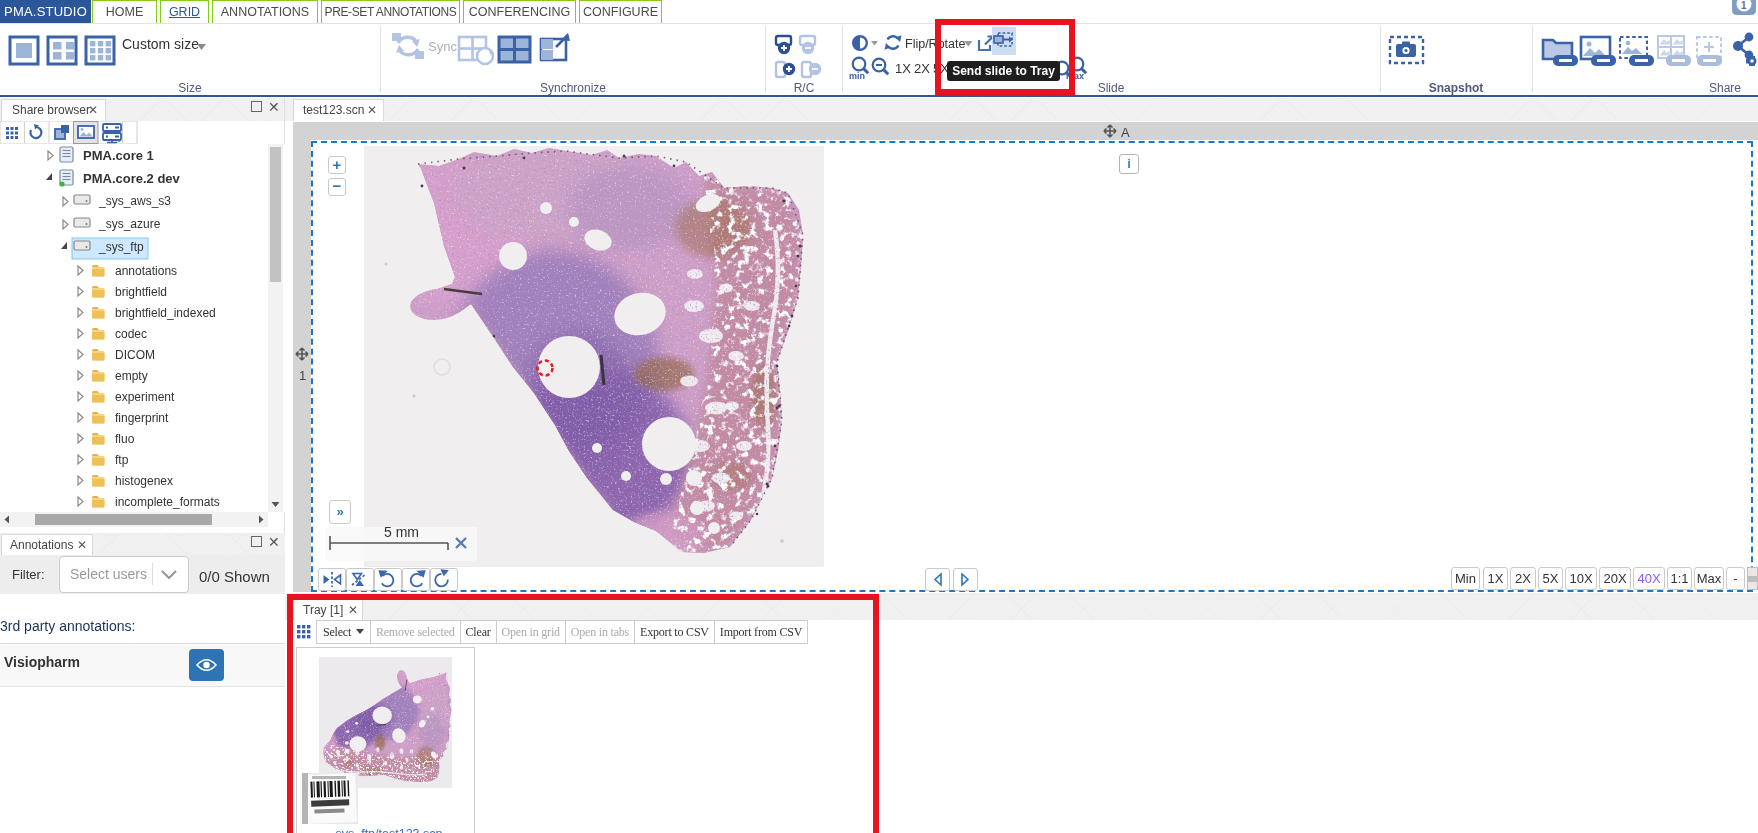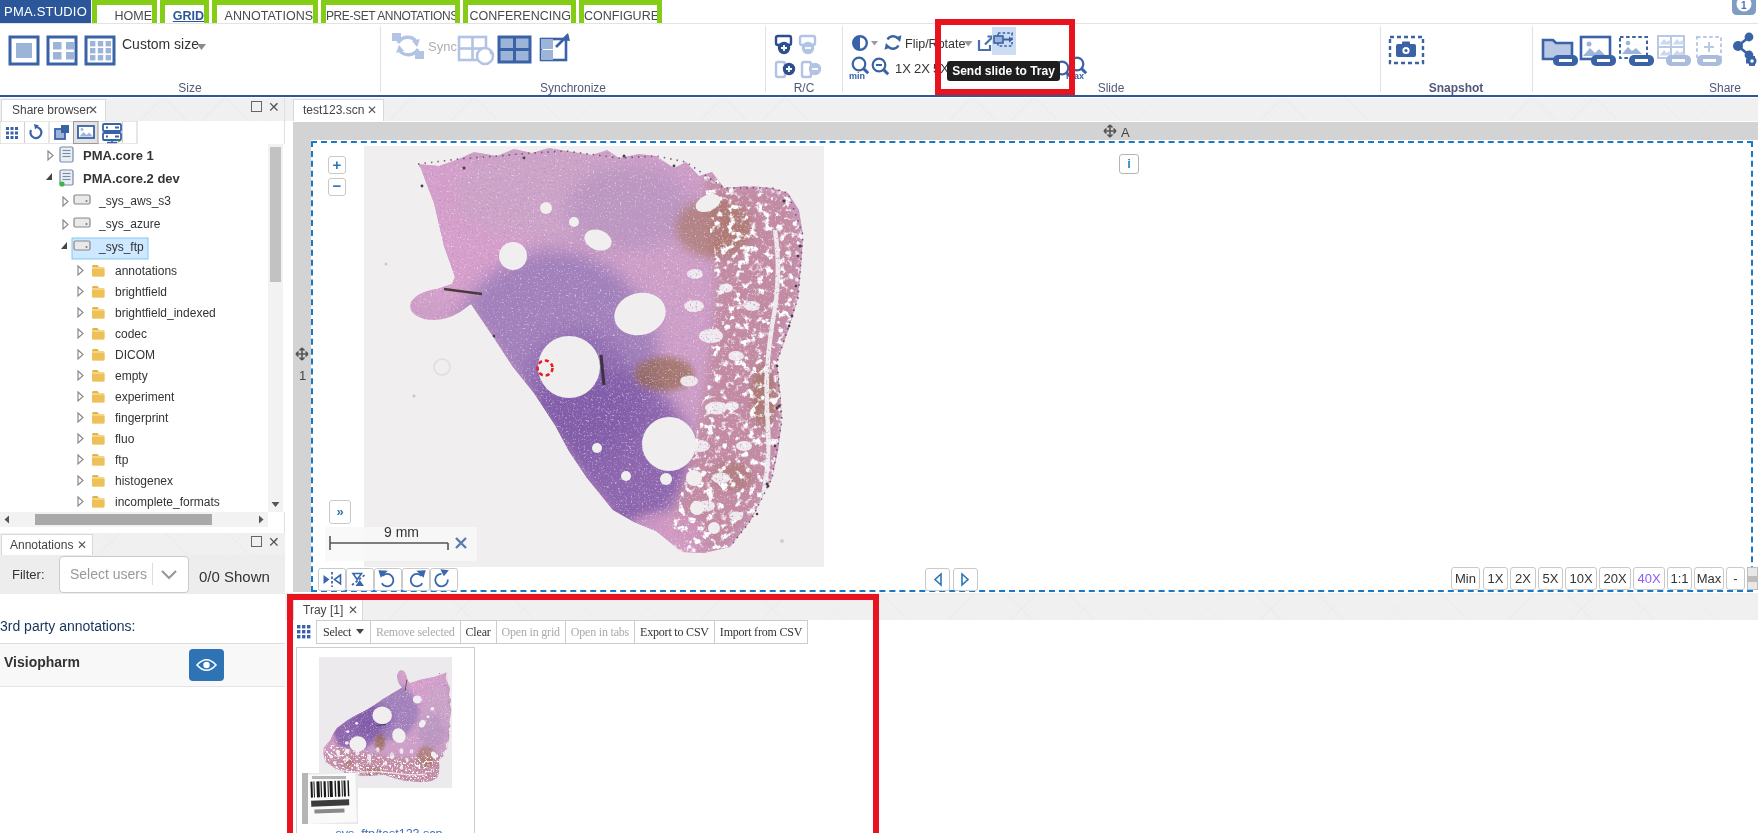--- a/index.html
+++ b/index.html
@@ -7,22 +7,22 @@
   body { font-family:"Liberation Sans", sans-serif; background:#fff; }
   #app { position:relative; width:1758px; height:833px; }
   .abs { position:absolute; }
   .hdr-gray { background:#d4d3d4; }
   svg { display:block; }
 
   
   #menubar { left:0; top:0; width:1758px; height:23px; background:#fff; }
   #pmalogo { left:0; top:0; width:91px; height:23px; background:#2b579a; color:#fff;
     font-size:13px; line-height:23px; text-align:center; letter-spacing:0.2px; }
-  .mtab { top:0; height:34px; border:5px solid #84cc16; background:#fff;
-    color:#4a4a4a; font-size:12.5px; line-height:22px; text-align:right; white-space:nowrap; overflow:hidden; }
+  .mtab { top:0; height:34px; border:1px solid #84cc16; background:#fff;
+    color:#4a4a4a; font-size:12.5px; line-height:22px; text-align:center; white-space:nowrap; overflow:hidden; }
   .mtab.active { color:#2b579a; text-decoration:underline; border-bottom-color:#fff; }
 
   
   #ribbon { left:0; top:23px; width:1758px; height:73px; background:#fff; border-top:1px solid #e3e3e3;}
   #ribbon-underline { left:0; top:95px; width:1758px; height:2px; background:#2b579a; }
   .gsep { top:26px; width:1px; height:66px; background:#e2e2e2; }
   .glabel { top:81px; font-size:12px; color:#50597b; text-align:center; }
 
   
   .tabstrip { background:
@@ -40,21 +40,21 @@
   .tooltip { background:#1e1e1e; color:#fff; font-weight:bold; font-size:12px;
              border-radius:3px; text-align:center; z-index:40; white-space:nowrap; }
 </style>
 </head>
 <body>
 <div id="app">
 
   <div id="menubar" class="abs"></div>
   <div id="pmalogo" class="abs">PMA.STUDIO</div>
   <div class="mtab abs" style="left:92px;  width:65px;">HOME</div>
-  <div class="mtab abs active" style="left:160px; width:49px;font-weight:bold;">GRID</div>
+  <div class="mtab abs active" style="left:160px; width:49px;">GRID</div>
   <div class="mtab abs" style="left:212px; width:106px;">ANNOTATIONS</div>
   <div class="mtab abs" style="left:321px; width:139px; font-size:12px; letter-spacing:-0.4px;">PRE-SET ANNOTATIONS</div>
   <div class="mtab abs" style="left:463px; width:113px;">CONFERENCING</div>
   <div class="mtab abs" style="left:579px; width:83px;">CONFIGURE</div>
 
   <svg class="abs" style="left:1732px; top:0;" width="26" height="16" viewBox="0 0 26 16">
     <path d="M0 0 h24 v10 q0 5 -5 5 h-14 q-5 0 -5 -5 z" fill="#7f9cc3"></path>
     <circle cx="12" cy="4" r="7.5" fill="#fff"></circle>
     <text x="9" y="9" font-size="10" font-weight="bold" fill="#4a6fae" font-family="Liberation Sans">1</text>
   </svg>
@@ -552,21 +552,21 @@
     </svg>
 
     <div class="btn abs" style="left:35px; top:35px; width:18px; height:18px; color:#2e75b6; font-size:15px; font-weight:bold; text-align:center; line-height:16px;">+</div>
     <div class="btn abs" style="left:35px; top:57px; width:18px; height:18px; color:#2e75b6; font-size:15px; font-weight:bold; text-align:center; line-height:14px;">−</div>
 
     <div class="btn abs" style="left:826px; top:33px; width:20px; height:20px; color:#2d8ac8; font-size:13px; font-weight:bold; text-align:center; line-height:18px; border-color:#b5b5b5;">i</div>
 
     <div class="btn abs" style="left:36px; top:379px; width:22px; height:24px; color:#2e75b6; font-size:13px; font-weight:bold; text-align:center; line-height:22px;">»</div>
 
     <div class="abs" style="left:32px; top:406px; width:152px; height:34px; background:rgba(248,248,248,0.85);"></div>
-    <div class="abs" style="left:91px; top:403px; font-size:14px; color:#333;">9 mm</div>
+    <div class="abs" style="left:91px; top:403px; font-size:14px; color:#333;">5 mm</div>
     <svg class="abs" style="left:36px; top:414px;" width="140" height="16" viewBox="0 0 140 16">
       <path d="M1 1 v14 M1 8 h118 M119 8 v7" stroke="#555" stroke-width="1.6" fill="none"></path>
       <path d="M127 3 l10 10 M137 3 l-10 10" stroke="#5b7db1" stroke-width="2.4"></path>
     </svg>
 
     <svg class="abs" style="left:25px; top:447px;" width="140" height="23" viewBox="0 0 140 23">
       <g fill="#fff" stroke="#c9c9c9">
           <rect x="0.5" y="0.5" width="27" height="22" rx="2"></rect>
           <rect x="28.5" y="0.5" width="27" height="22" rx="2"></rect>
           <rect x="56.5" y="0.5" width="27" height="22" rx="2"></rect>

